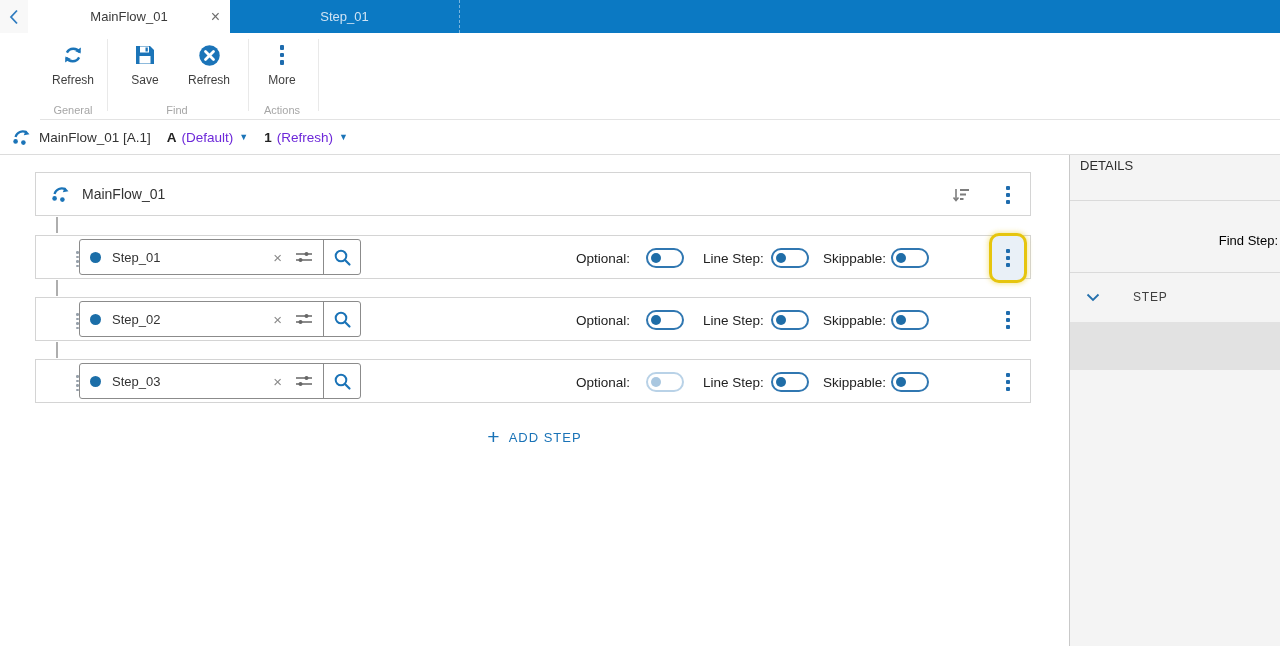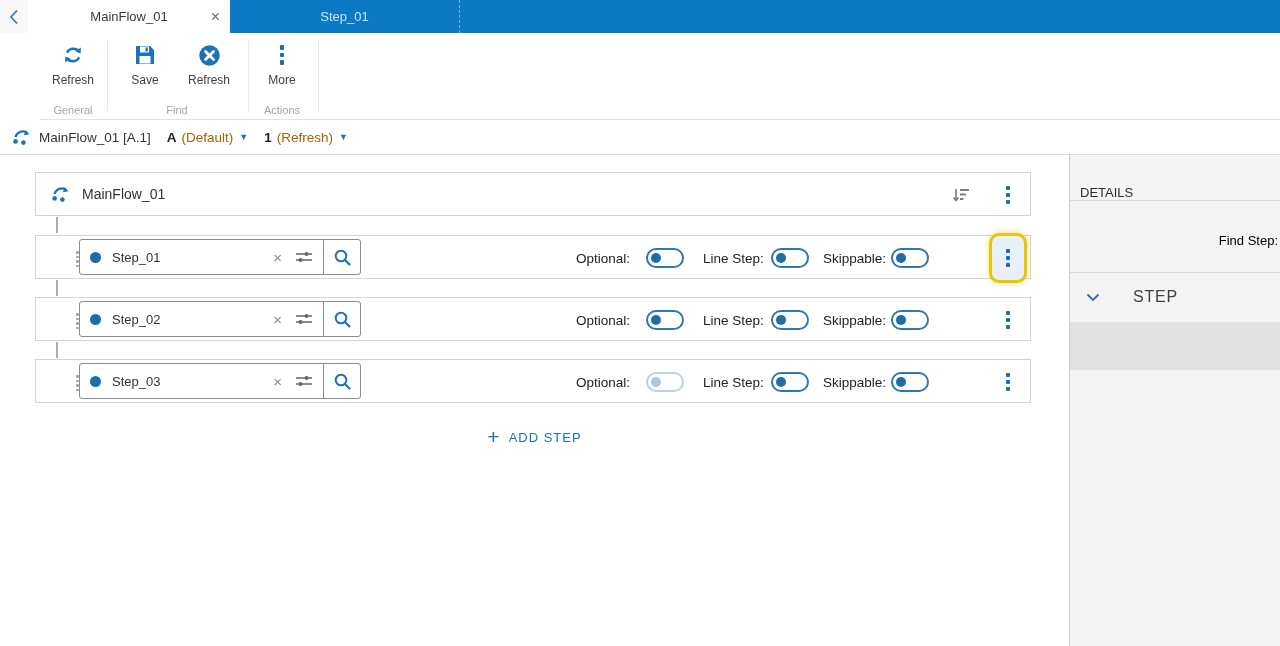--- a/index.html
+++ b/index.html
@@ -30,36 +30,36 @@
   .rb-group-label { position:absolute; bottom:3px; font-size:11px; color:#a6a6a6; text-align:center; width:90px; }
   .kebab-dots { display:flex; flex-direction:column; align-items:center; }
   .kebab-dots i { width:4px; height:4px; background:#1e6cae; border-radius:1px; margin:1.5px 0; }
   .kebab-dots.big i { width:4.5px; height:4.5px; }
 
   
   .breadcrumb { position:relative; height:35px; background:#fff; border-bottom:1px solid #dcdcdc;
                 display:flex; align-items:center; padding-left:12px; }
   .bc-title { font-size:13.5px; color:#333; margin-left:8px; }
   .bc-strong { font-size:13.5px; color:#222; font-weight:bold; margin-left:16px; }
-  .bc-status { font-size:13.5px; color:#a16207; margin-left:5px; }
+  .bc-status { font-size:13.5px; color:#6d28d9; margin-left:5px; }
   .bc-caret { font-size:9px; color:#1b74b8; margin-left:6px; cursor:pointer; }
 
   
   .content { position:relative; height:491px; background:#fff; }
 
   
   .details { position:absolute; left:1069px; right:0; top:0; bottom:0; background:#f4f4f4;
              border-left:1px solid #c9c9c9; }
-  .details-title { position:absolute; left:10px; top:30px; font-size:13px; color:#2d2d2d; }
+  .details-title { position:absolute; left:10px; top:3px; font-size:13px; color:#2d2d2d; }
   .d-div1 { position:absolute; left:0; right:0; top:45px; height:1px; background:#dadada; }
   .find-step { position:absolute; right:2px; top:78px; font-size:13px; color:#000000; }
   .d-div2 { position:absolute; left:0; right:0; top:117px; height:1px; background:#dadada; }
   .sec-step { position:absolute; left:0; right:0; top:117px; height:50px; display:flex;
               align-items:center; cursor:pointer; }
-  .sec-step .sec-label { font-size:16px; color:#3f3f3f; letter-spacing:.8px; margin-left:33px; }
+  .sec-step .sec-label { font-size:12px; color:#3f3f3f; letter-spacing:.8px; margin-left:33px; }
   .sec-chevron { margin-left:16px; display:flex; }
   .d-strip { position:absolute; left:0; right:0; top:167px; height:48px; background:#e2e2e2; }
 
   
   .flow-box { position:absolute; left:35px; width:996px; background:#fff; border:1px solid #d4d4d4; }
   .flow-header { top:17px; height:44px; display:flex; align-items:center; }
   .fh-title { font-size:14px; color:#333; margin-left:12px; }
   .fh-sort { position:absolute; left:908px; top:0; width:34px; height:44px; display:flex;
              align-items:center; justify-content:center; cursor:pointer; }
   .row-menu { position:absolute; left:953px; top:0; width:38px; height:44px; display:flex;

